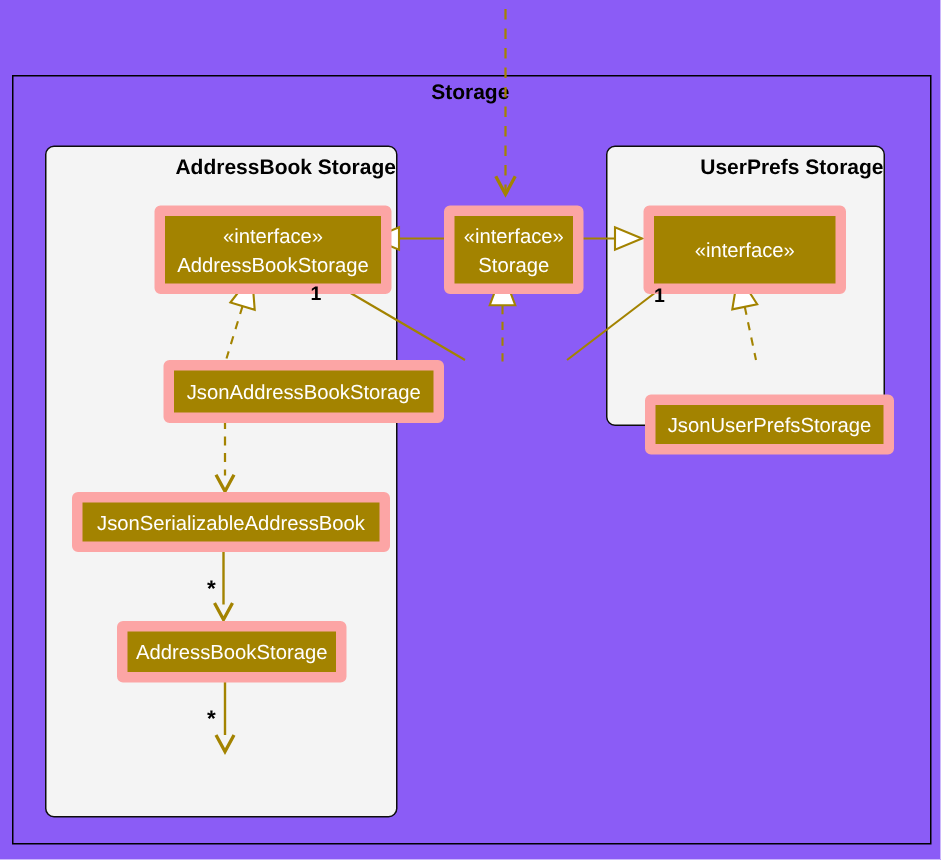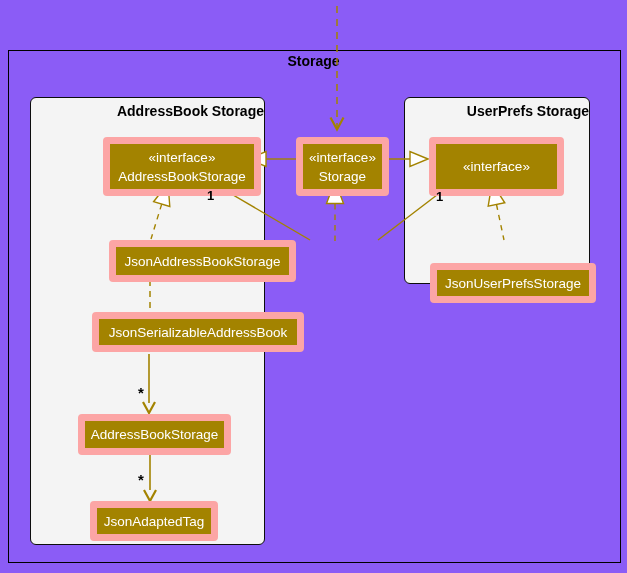--- a/index.html
+++ b/index.html
@@ -124,30 +124,27 @@
 
   <div class="uml-class" style="left:65px; top:240px; width:173px; height:28px;margin-left:44px;">
     <span>JsonAddressBookStorage</span>
   </div>
 
 
   <div class="uml-class" style="left:430px; top:223px; width:152px; height:26px;margin-top:40px;">
     <span>JsonUserPrefsStorage</span>
   </div>
 
-  <div class="uml-class" style="left:48px; top:312px; width:198px; height:26px;margin-left:44px;">
+  <div class="uml-class" style="left:48px; top:328px; width:198px; height:26px;">
     <span>JsonSerializableAddressBook</span>
   </div>
 
   <div class="uml-class" style="left:78px; top:414px; width:139px; height:27px;">
     <span>AddressBookStorage</span>
   </div>
 
-  <div class="uml-class" style="left:90px; top:501px; width:114px; height:26px;">
-    <span>JsonAdaptedTag</span>
-  </div>
 
   <div class="mult" style="left:207px; top:189px;">1</div>
   <div class="mult" style="left:436px; top:190px;">1</div>
   <div class="mult" style="left:138px; top:386px; font-size:15px;">*</div>
   <div class="mult" style="left:138px; top:473px; font-size:15px;">*</div>
 
 </div>
 
 </body></html>

